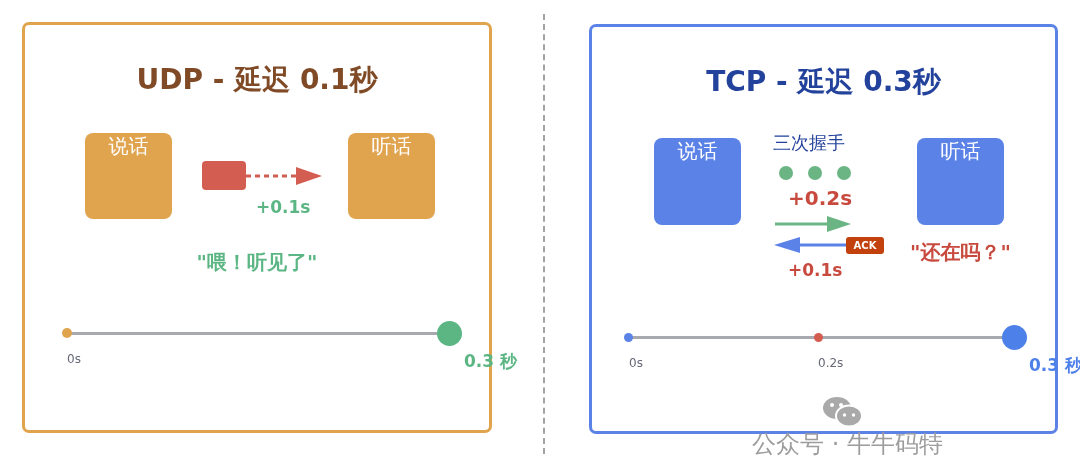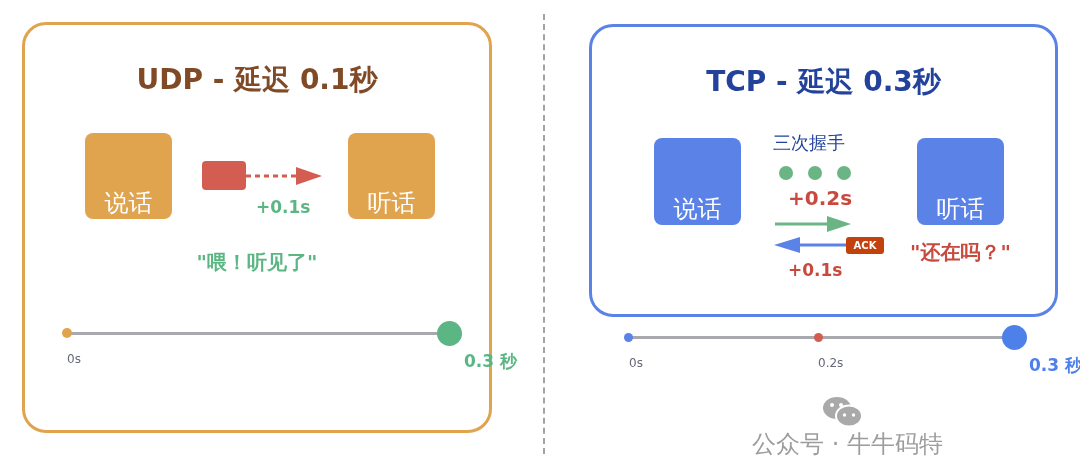--- a/index.html
+++ b/index.html
@@ -1,32 +1,32 @@
 <!DOCTYPE html>
 <html><head>
   <meta charset="utf-8">
   <style>
     html, body { margin: 0; padding: 0; }
     body {
       width: 1080px; height: 458px; background: #ffffff; position: relative; overflow: hidden;
       font-family: "DejaVu Sans", "Liberation Sans", sans-serif;
     }
     .panel {
-      position: absolute; box-sizing: border-box; border-radius: 24px; background: #ffffff;
+      position: absolute; box-sizing: border-box; border-radius: 7px; background: #ffffff;
     }
     .panel.udp { left: 22px; top: 22px; width: 470px; height: 411px; border: 3px solid #e0a44f; }
-    .panel.tcp { left: 589px; top: 24px; width: 469px; height: 293px; border: 3px solid #5b82e6; }
+    .panel.tcp { left: 589px; top: 24px; width: 469px; height: 410px; border: 3px solid #5b82e6; }
     .title {
       position: absolute; left: 0; right: 0; text-align: center; font-weight: bold; font-size: 28px;
     }
     .udp .title { top: 36px; color: #7f4a25; }
     .tcp .title { top: 36px; color: #23429b; }
     .box {
-      position: absolute; border-radius: 8px; color: #ffffff; font-size: 24px;
-      display: flex; align-items: flex-end; justify-content: center;
+      position: absolute; border-radius: 8px; color: #ffffff; font-size: 20px;
+      display: flex; align-items: flex-start; justify-content: center;
     }
     .udp .box { background: #e0a44f; width: 87px; height: 86px; top: 108px; }
     .tcp .box { background: #5b82e6; width: 87px; height: 87px; top: 111px; }
     .text-abs { position: absolute; white-space: nowrap; }
     .timeline-line { position: absolute; height: 3px; background: #a8a9ae; }
     .dot { position: absolute; border-radius: 50%; }
     .tick-label { position: absolute; font-size: 12px; color: #666877; white-space: nowrap; }
     .end-label { position: absolute; font-size: 17px; font-weight: bold; white-space: nowrap; margin-left: 44px; }
     .divider {
       position: absolute; left: 543px; top: 14px; height: 440px; width: 0;

